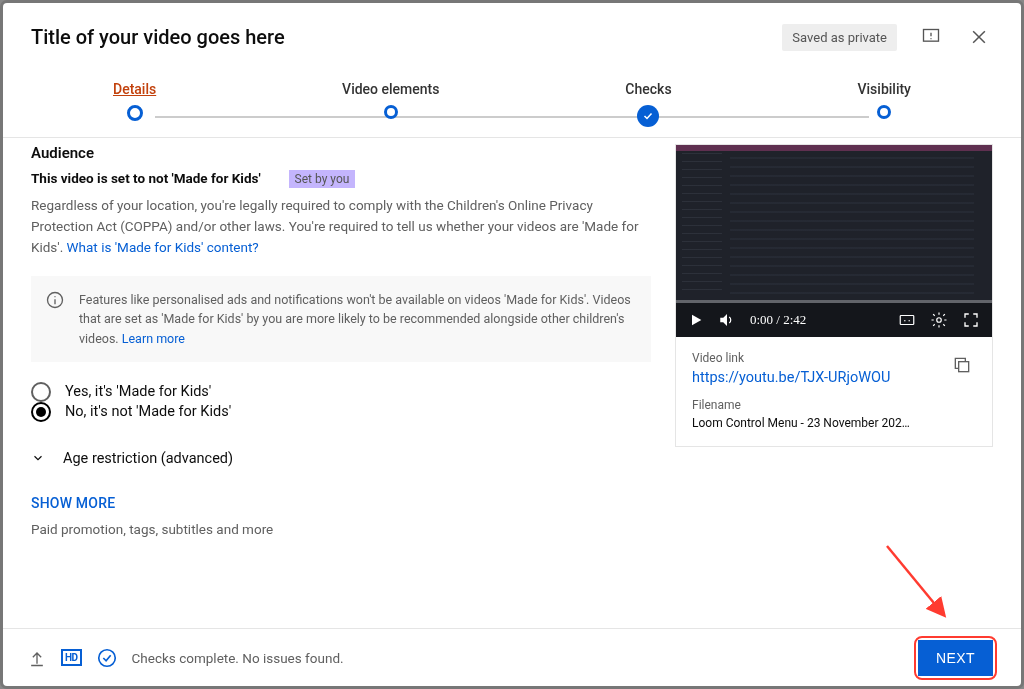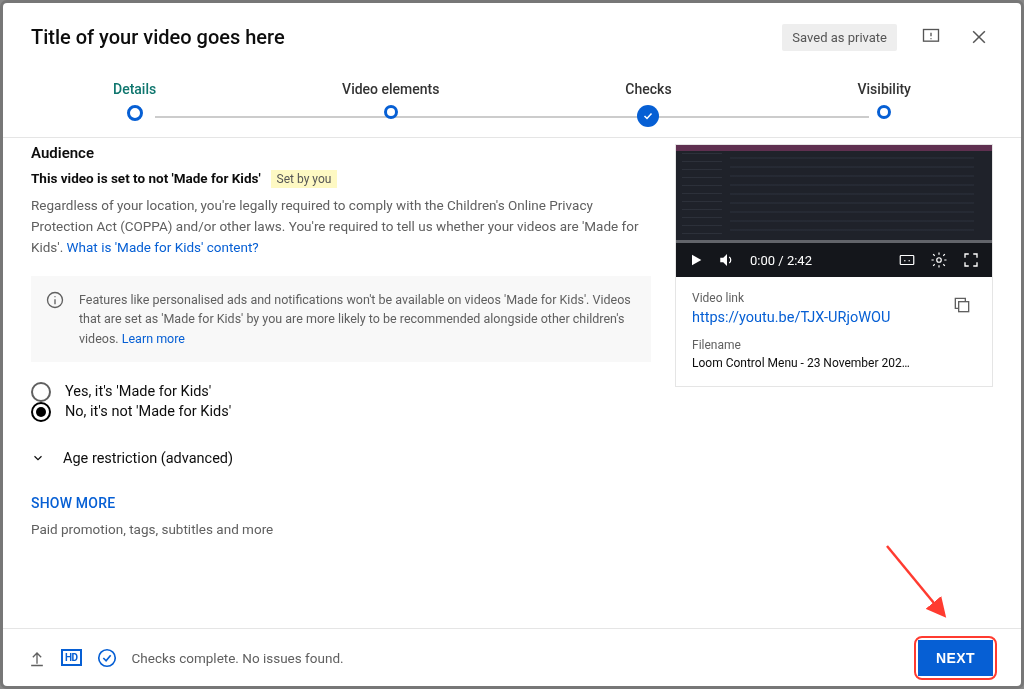--- a/index.html
+++ b/index.html
@@ -22,58 +22,58 @@
     width: 28px; height: 28px; display: flex; align-items: center; justify-content: center;
     cursor: pointer; color: #555;
   }
   .stepper {
     display: flex; align-items: flex-start; justify-content: space-between;
     padding: 12px 110px 10px 110px; position: relative;
     border-bottom: 1px solid #e5e5e5;
   }
   .step { display: flex; flex-direction: column; align-items: center; gap: 8px; z-index: 2; position: relative; }
   .step-label { font-size: 14px; color: #333; font-weight: 500; }
-  .step-label.active { color: #0f766e; }
+  .step-label.active { color: #c2410c; text-decoration: underline; }
   .dotline {
     position: absolute; left: 152px; right: 152px; top: 47px; height: 2px; background: #ccc; z-index: 1;
   }
   .dot {
     width: 16px; height: 16px; border-radius: 50%; background: #fff; border: 3px solid #065fd4;
   }
   .dot.small { width: 14px; height: 14px; border-width: 3px; }
   .dot.check {
     width: 22px; height: 22px; background:#065fd4; border:none; display:flex; align-items:center; justify-content:center; color:#fff;
   }
   .content {
     flex: 1; display: flex; padding: 6px 28px 0 28px; gap: 24px; overflow: hidden;
   }
   .leftcol { flex: 1; min-width: 0; }
   .rightcol { width: 318px; }
   h3 { font-size: 15px; font-weight: 600; color: #0d0d0d; margin-bottom: 4px; }
   .kidsset { font-size: 13.5px; font-weight: 700; color: #0d0d0d; }
-  .chip { background:#fef9c3; font-size:12px; color:#555; padding:2px 6px; margin-left:6px; font-weight:400;}
+  .chip { background:#c4b5fd; font-size:12px; color:#555; padding:2px 6px; margin-left:24px; font-weight:400;}
   .para { font-size: 13.5px; color: #606060; line-height: 1.55; margin-top: 8px; }
   .link { color: #065fd4; cursor: pointer; }
   .notice {
     background: #f8f8f8; display: flex; align-items: flex-start; gap: 14px;
     padding: 14px 16px 14px 14px; margin-top: 18px; font-size: 12.5px; color: #606060; line-height: 1.55;
   }
   .radios { margin-top: 20px; display: flex; flex-direction: column; }
   .radio { display: flex; align-items: center; gap: 14px; font-size: 14.5px; color: #0d0d0d; cursor: pointer; }
   .radio-circ { width: 20px; height: 20px; border: 2px solid #606060; border-radius: 50%; display:flex; align-items:center; justify-content:center; }
   .radio-circ.sel { border-color: #000; }
   .radio-circ.sel::after { content:''; width:10px; height:10px; background:#000; border-radius:50%; }
   .expander { display:flex; align-items:center; gap:18px; font-size:14.5px; color:#0d0d0d; margin-top:28px; cursor:pointer; }
   .showmore { color:#065fd4; font-size:14px; font-weight:500; margin-top:28px; cursor:pointer; letter-spacing:0.2px; }
   .hint { font-size:13.5px; color:#606060; margin-top:10px; }
   .preview {
     border:1px solid #e5e5e5; overflow:hidden;
   }
   .thumb {
-    height:132px; background:#1f222a; position:relative; color:#fff;
+    height:192px; background:#1f222a; position:relative; color:#fff;font-family:Liberation Serif, serif;
   }
   .codefaux { position:absolute; left:54px; right:18px; top:12px; bottom:40px;
     background: repeating-linear-gradient(#2a2f3a 0, #2a2f3a 2px, transparent 2px, transparent 9px);
     opacity:0.6;
   }
   .sidefaux { position:absolute; left:6px; top:8px; width:40px; bottom:40px;
     background: repeating-linear-gradient(#3a3f4a 0, #3a3f4a 1px, transparent 1px, transparent 8px);
     opacity:0.5;
   }
   .toppink { position:absolute; top:0; left:0; right:0; height:6px; background:#8b3a6a; opacity:0.6; }
@@ -86,21 +86,21 @@
   .meta { padding:14px 16px 6px 16px; }
   .metalabel { font-size:12px; color:#606060; margin-bottom:4px; }
   .metaval { font-size:12px; color:#0d0d0d; white-space:nowrap; overflow:hidden; text-overflow:ellipsis; }
   .metalink { color:#065fd4; font-size:14.5px; cursor:pointer; }
   .metahdr { display:flex; align-items:flex-start; justify-content:space-between; gap:10px; }
   .footer {
     border-top:1px solid #e5e5e5; display:flex; align-items:center; padding:0 24px; height:58px; gap:14px;
   }
   .footgrow{flex:1}
   .nextbtn {
-    background:#065fd4; color:#fff; border:none; padding:10px 18px; font-size:14px; font-weight:700; letter-spacing:0.4px; cursor:pointer;
+    background:#065fd4; color:#fff; border:none; padding:10px 18px; font-size:14px; font-weight:400; letter-spacing:0.4px; cursor:pointer;
   }
   .nextwrap {
     border:2px solid #ff3b30; border-radius:8px; padding:2px;
   }
   .foottxt{ font-size:13.5px; color:#606060; }
   .hdicon{ border:2px solid #065fd4; color:#065fd4; font-size:10px; font-weight:700; padding:1px 2px; letter-spacing:-0.5px;}
   svg { display:block; }
   .arrow {
     position:absolute; right:60px; bottom:56px; width:80px; height:90px; pointer-events:none;
   }

